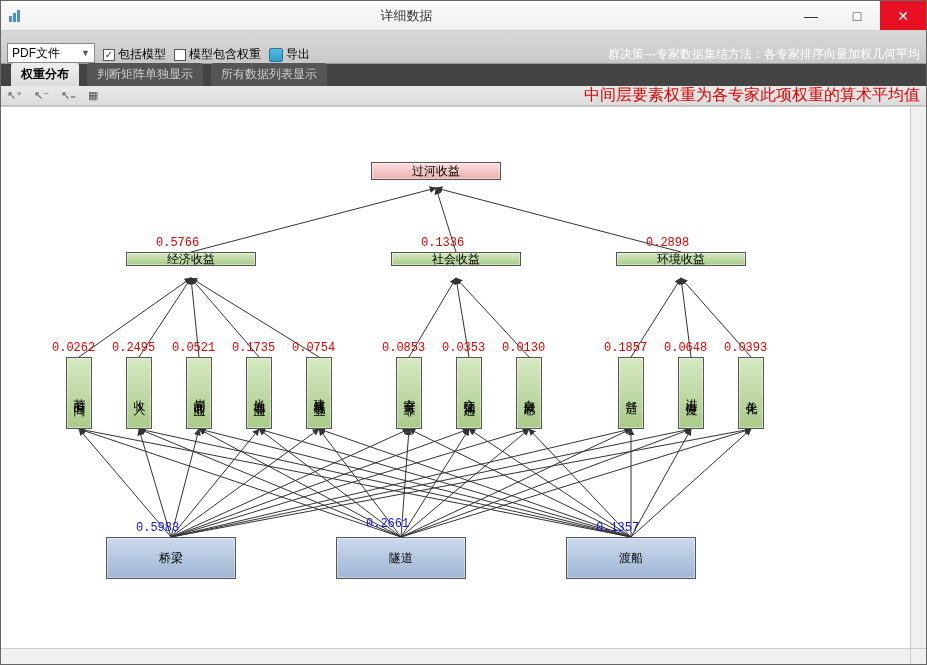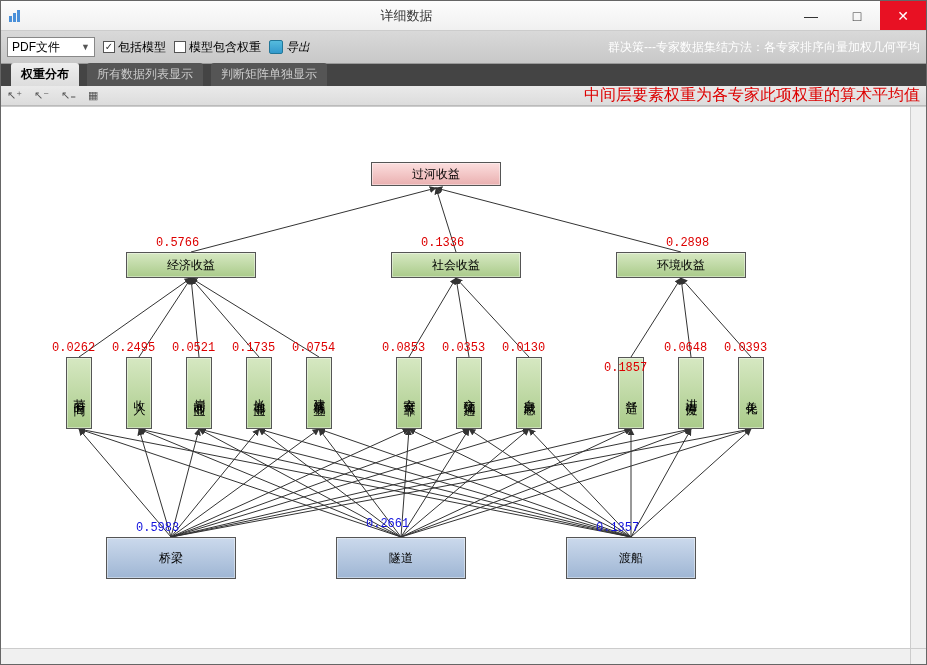--- a/index.html
+++ b/index.html
@@ -7,47 +7,47 @@
 
 .window { width: 927px; height: 665px; border: 1px solid #666; display: flex; flex-direction: column; background: #fff; }
 
 .titlebar { height: 30px; background: linear-gradient(#fdfdfd,#f0f0f0); display: flex; align-items: center; border-bottom: 1px solid #ccc; }
 .titlebar .app-icon { width: 20px; display:flex; align-items:center; justify-content:center; margin-left:4px;}
 .titlebar .title { flex:1; text-align:center; color:#333; font-size:13px;}
 .winbtns { display:flex; height:100%;}
 .winbtn { width:46px; display:flex; align-items:center; justify-content:center; font-size:14px; color:#333; cursor:default;}
 .winbtn.close { background:#e81123; color:#fff;}
 
-.toolbar { height:33px; background: linear-gradient(#d9d9d9,#c8c8c8); display:flex; align-items:center; padding:0 6px; gap:8px; border-bottom:1px solid #999;}
+.toolbar { height:33px; background: linear-gradient(#d9d9d9,#c8c8c8); display:flex; align-items:flex-end; padding:0 6px; gap:8px; border-bottom:1px solid #999;}
 .combo { height:20px; width:88px; background:#fff; border:1px solid #888; display:flex; align-items:center; padding:0 4px; font-size:12px; justify-content:space-between;}
 .combo .arrow { font-size:9px; color:#555;}
 .chk { display:flex; align-items:center; gap:3px;}
 .chk .box { width:12px; height:12px; background:#fff; border:1px solid #555; display:flex; align-items:center; justify-content:center; font-size:10px; color:#333; line-height:1;}
 .tool-right { margin-left:auto; color:#fff; font-size:12px;}
-.export { display:flex; align-items:center; gap:3px;font-style:italic;}
+.export { display:flex; align-items:center; gap:3px;}
 .export-icon { width:14px; height:14px; background:linear-gradient(#5bd,#39c); border:1px solid #279; border-radius:2px;}
 
 .tabbar { height:22px; background:#444; display:flex; align-items:flex-end; padding-left:10px;}
 .tab { padding:3px 10px; font-size:12px; color:#ccc; background:#555; border-top-left-radius:3px; border-top-right-radius:3px; margin-right:8px;}
 .tab.active { background:linear-gradient(#eee,#ddd); color:#000; font-weight:bold;}
 
 .subbar { height:20px; background:linear-gradient(#eaeaea,#dcdcdc); border-bottom:1px solid #bbb; display:flex; align-items:center; padding:0 6px; gap:12px;}
 .subbar .ico { font-size:11px; color:#555;}
 .subbar .note { margin-left:auto; color:#d00; font-size:16px;}
 
 .canvas { flex:1; position:relative; background:#fff; overflow:hidden; border-top:1px solid #ccc;}
 .canvas::before { content:""; position:absolute; inset:0;
   background-image: radial-gradient(#999 0.5px, transparent 0.5px);
   background-size: 12px 12px; background-position: 6px 6px; opacity:.7;}
 
 svg.edges { position:absolute; inset:0; width:100%; height:100%; }
 
 .node { position:absolute; border:1px solid #555; text-align:center; display:flex; align-items:center; justify-content:center; box-shadow: inset 0 0 0 1px rgba(255,255,255,.4);}
-.node.root { background:linear-gradient(#fcdede,#eab0b0); width:130px; height:24px;}
-.node.mid  { background:linear-gradient(#d6e8c2,#aacb8a); width:130px; height:26px;font-family:Liberation Serif, serif;}
+.node.root { background:linear-gradient(#fcdede,#eab0b0); width:130px; height:18px;}
+.node.mid  { background:linear-gradient(#d6e8c2,#aacb8a); width:130px; height:14px;font-family:Liberation Serif, serif;}
 .node.leaf { background:linear-gradient(#d6e8c2,#aacb8a); width:26px; height:72px; writing-mode: vertical-rl; letter-spacing:2px;}
 .node.alt  { background:linear-gradient(#cbd9ec,#9fb6d4); width:130px; height:42px;}
 
 .wlabel { position:absolute; font-family:"Courier New",monospace; font-size:12px; }
 .wlabel.red { color:#d00;}
 .wlabel.blue { color:#11d;}
 
 .scrollbar-v { position:absolute; right:0; top:0; bottom:16px; width:16px; background:#f0f0f0; border-left:1px solid #ccc;}
 .scrollbar-h { position:absolute; left:0; right:16px; bottom:0; height:16px; background:#f0f0f0; border-top:1px solid #ccc;}
 .corner { position:absolute; right:0; bottom:0; width:16px; height:16px; background:#f0f0f0; border-left:1px solid #ccc; border-top:1px solid #ccc;}
@@ -87,22 +87,22 @@
     </label>
     <div class="export">
       <span class="export-icon"></span>
       <span>导出</span>
     </div>
     <span class="tool-right">群决策---专家数据集结方法：各专家排序向量加权几何平均</span>
   </div>
 
   <div class="tabbar">
     <div class="tab active">权重分布</div>
+    <div class="tab">判断矩阵单独显示</div>
     <div class="tab">所有数据列表显示</div>
-    <div class="tab">判断矩阵单独显示</div>
   </div>
 
   <div class="subbar">
     <span class="ico">↖⁺</span>
     <span class="ico">↖⁻</span>
     <span class="ico">↖₌</span>
     <span class="ico">▦</span>
     <span class="note">中间层要素权重为各专家此项权重的算术平均值</span>
   </div>
 
@@ -164,39 +164,39 @@
         </g>
     </svg>
 
     <div id="nodes-layer">
         <div class="node root" style="left: 370px; top: 55px;">过河收益</div>
         <div class="node mid" style="left: 125px; top: 145px;">经济收益</div>
         <div class="wlabel red" style="left: 155px; top: 129px;">0.5766</div>
         <div class="node mid" style="left: 390px; top: 145px;">社会收益</div>
         <div class="wlabel red" style="left: 420px; top: 129px;">0.1336</div>
         <div class="node mid" style="left: 615px; top: 145px;">环境收益</div>
-        <div class="wlabel red" style="left: 665px; top: 129px;">0.2898</div>
+        <div class="wlabel red" style="left: 645px; top: 129px;">0.2898</div>
         <div class="node leaf" style="left: 65px; top: 250px;">节省时间</div>
         <div class="wlabel red" style="left: 51px; top: 234px;">0.0262</div>
         <div class="node leaf" style="left: 125px; top: 250px;">收入</div>
         <div class="wlabel red" style="left: 111px; top: 234px;">0.2495</div>
         <div class="node leaf" style="left: 185px; top: 250px;">岸间商业</div>
         <div class="wlabel red" style="left: 171px; top: 234px;">0.0521</div>
         <div class="node leaf" style="left: 245px; top: 250px;">当地商业</div>
         <div class="wlabel red" style="left: 231px; top: 234px;">0.1735</div>
         <div class="node leaf" style="left: 305px; top: 250px;">建筑就业</div>
         <div class="wlabel red" style="left: 291px; top: 234px;">0.0754</div>
         <div class="node leaf" style="left: 395px; top: 250px;">安全可靠</div>
         <div class="wlabel red" style="left: 381px; top: 234px;">0.0853</div>
         <div class="node leaf" style="left: 455px; top: 250px;">交往沟通</div>
         <div class="wlabel red" style="left: 441px; top: 234px;">0.0353</div>
         <div class="node leaf" style="left: 515px; top: 250px;">自豪感</div>
         <div class="wlabel red" style="left: 501px; top: 234px;">0.0130</div>
         <div class="node leaf" style="left: 617px; top: 250px;">舒适</div>
-        <div class="wlabel red" style="left: 603px; top: 234px; margin-top: 20px;">0.1857</div>
+        <div class="wlabel red" style="left: 603px; top: 234px;">0.1857</div>
         <div class="node leaf" style="left: 677px; top: 250px;">进出方便</div>
         <div class="wlabel red" style="left: 663px; top: 234px;">0.0648</div>
         <div class="node leaf" style="left: 737px; top: 250px;">美化</div>
         <div class="wlabel red" style="left: 723px; top: 234px;">0.0393</div>
         <div class="node alt" style="left: 105px; top: 430px;">桥梁</div>
         <div class="wlabel blue" style="left: 135px; top: 414px;">0.5983</div>
         <div class="node alt" style="left: 335px; top: 430px;">隧道</div>
         <div class="wlabel blue" style="left: 365px; top: 410px;">0.2661</div>
         <div class="node alt" style="left: 565px; top: 430px;">渡船</div>
         <div class="wlabel blue" style="left: 595px; top: 414px;">0.1357</div>

